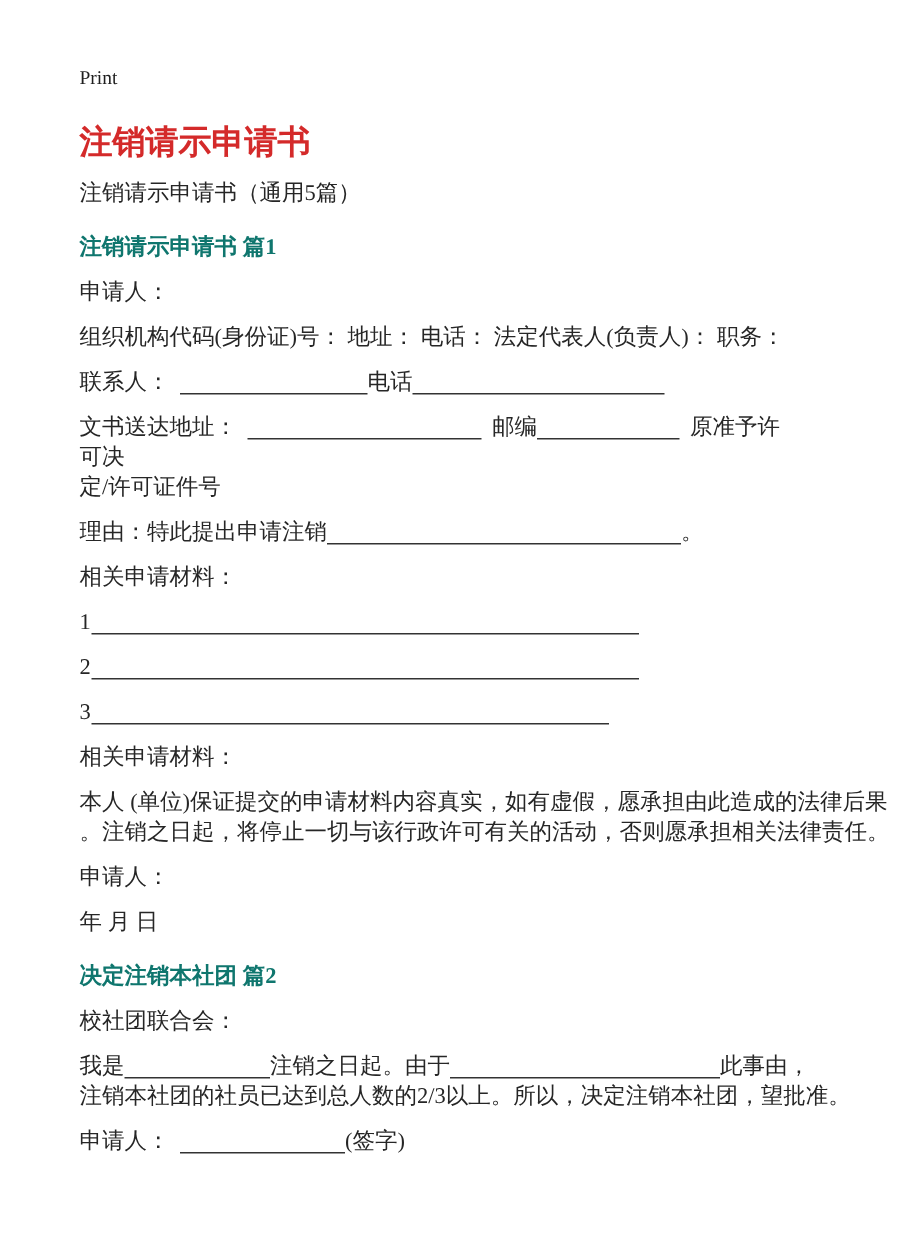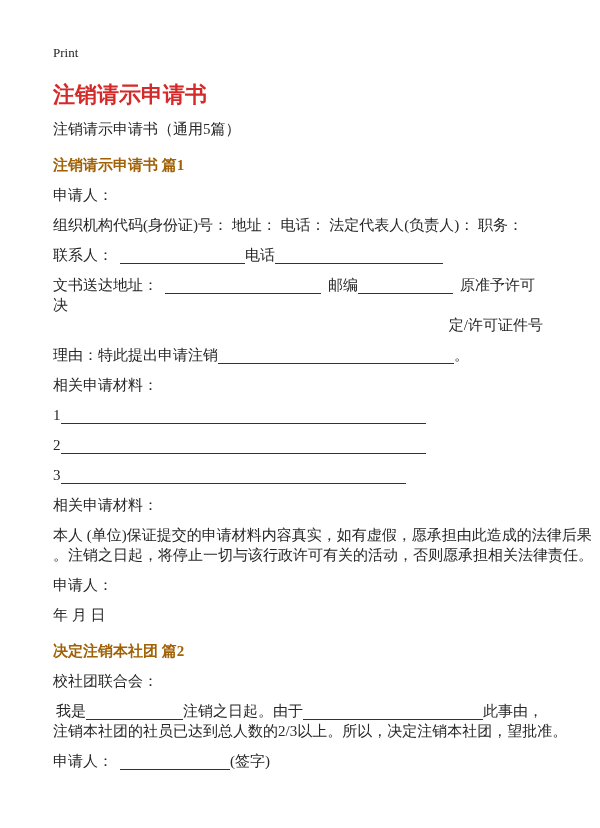--- a/index.html
+++ b/index.html
@@ -2,27 +2,27 @@
 <html><head>
 <meta charset="utf-8">
 <style>
   html,body{margin:0;padding:0;}
   body{
     width:600px;height:828px;overflow:hidden;background:#ffffff;
     color:#262626;
     font-family:"Liberation Serif","DejaVu Serif",serif;
     font-size:15px;
   }
-  .page{padding:44px 57px 0 53px;font-family:Liberation Serif, serif;}
+  .page{padding:44px 74px 0 53px;font-family:Liberation Serif, serif;}
   .print{font-size:13px;line-height:13px;color:#1f1f1f;cursor:pointer;display:inline-block;}
   .title{margin:22px 0 0;text-align:left;font-size:22px;line-height:24px;font-weight:bold;color:#d42a2a;}
   .subtitle{margin:12px 0 0;line-height:20px;}
   .para{margin:10px 0 0;line-height:20px;}
-  .heading{margin:16px 0 0;line-height:20px;font-weight:bold;color:#a16207;}
-  .ln{display:block;line-height:20px;white-space:nowrap;text-align:right;}
+  .heading{margin:16px 0 0;line-height:20px;font-weight:bold;color:#0f766e;}
+  .ln{display:block;line-height:20px;white-space:nowrap;}
   .bl{display:inline-block;height:17px;border-bottom:1px solid #333;vertical-align:-4px;}
   .sp{display:inline-block;width:7px;}
 </style>
 </head>
 <body>
 
 <div class="page">
 
   <span class="print">Print</span>
 

